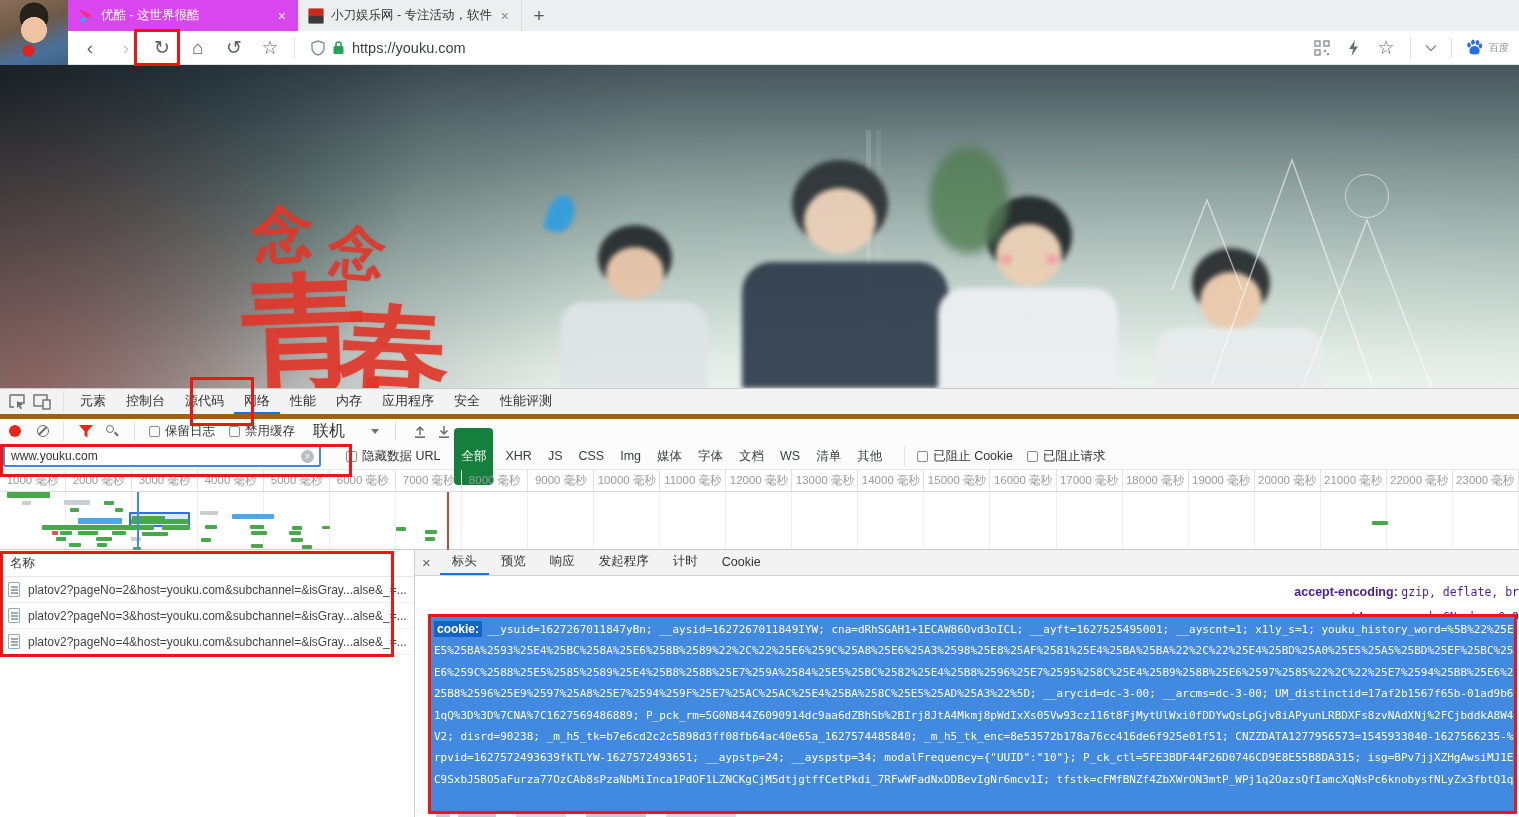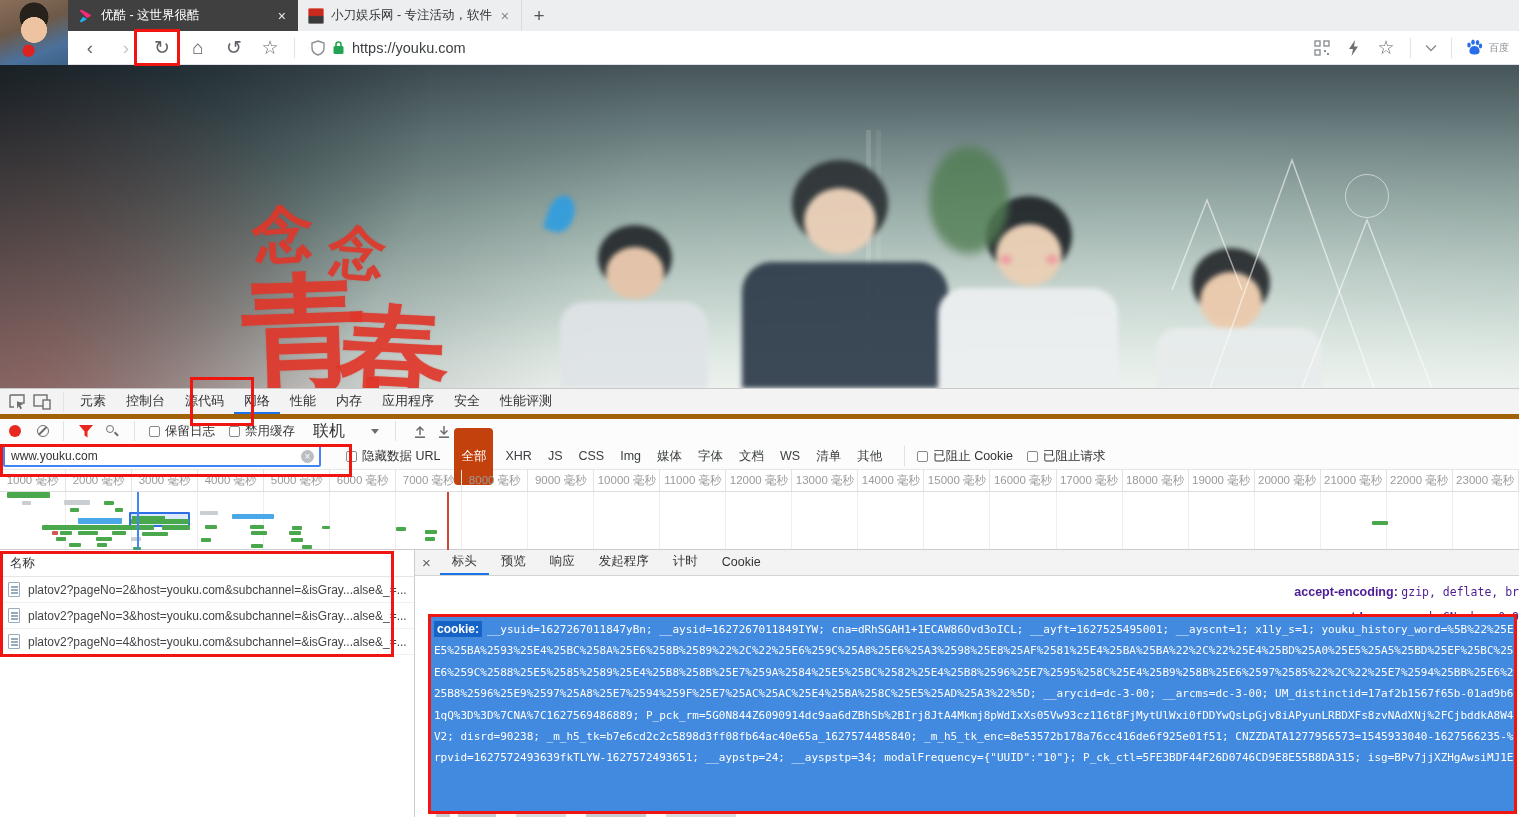--- a/index.html
+++ b/index.html
@@ -10,21 +10,21 @@
 
   
   .avatar { left:0; top:0; width:68px; height:65px; z-index:30;
     background:
       radial-gradient(circle at 42% 78%, #d22 0 9%, transparent 10%),
       radial-gradient(circle at 50% 46%, #eec3a2 0 26%, transparent 27%),
       radial-gradient(circle at 50% 26%, #27211c 0 24%, transparent 25%),
       linear-gradient(160deg, #8a6f5a 0%, #6e5948 40%, #4a719c 75%, #3d6186 100%); }
   .tabstrip { left:68px; top:0; width:1451px; height:31px; background:#eceef0; display:flex; align-items:stretch; }
   .tab { display:flex; align-items:center; gap:7px; padding:0 10px; width:230px; font-size:12.5px; color:#333; position:relative; }
-  .tab.active { background:#404040; color:#fff; }
+  .tab.active { background:#d946ef; color:#fff; }
   .tab .tab-title { flex:1; white-space:nowrap; overflow:hidden; }
   .tab .tab-close { font-size:14px; opacity:.9; padding:0 2px; }
   .tab.t2 { width:224px; border-right:1px solid #d8dadd; }
   .favicon { width:16px; height:16px; flex:0 0 16px; }
   .fav-xd { background:linear-gradient(180deg,#c92a1e 0 46%, #3a3a3a 54% 100%); border-radius:2px;
     box-shadow: inset 0 0 0 1px rgba(255,255,255,.35); }
   .newtab { width:34px; display:flex; align-items:center; justify-content:center; font-size:19px; color:#555; }
   .navbar { left:68px; top:31px; width:1451px; height:34px; background:#fff; border-bottom:1px solid #e0e2e5;
     display:flex; align-items:center; }
   .nav-ic { color:#5f6368; font-size:19px; width:36px; text-align:center; line-height:30px; }
@@ -76,21 +76,21 @@
   .chk { width:11px; height:11px; border:1px solid #8a8a8a; border-radius:2px; background:#fff; margin-right:5px; flex:0 0 11px;}
   .lbl { font-size:12.5px; color:#333; margin-right:14px; white-space:nowrap; }
   .sel-throttle { display:flex; align-items:center; gap:26px; margin:0 10px 0 4px; color:#333; }
   .tri-down { width:0; height:0; border-left:4px solid transparent; border-right:4px solid transparent; border-top:5px solid #6e6e6e; }
   .dt-filterrow { left:0; top:443px; width:1519px; height:27px; background:#fcfcfc; border-bottom:1px solid #e6e6e6; display:flex; align-items:center; }
   .filter-input { position:relative; left:3px; width:318px; height:22px; border:2px solid #4285f4; border-radius:2px; background:#fff;
     display:flex; align-items:center; margin-right:28px; }
   .filter-input .fv { margin-left:6px; font-size:12px; color:#333; flex:1; }
   .fclear { width:13px; height:13px; border-radius:50%; background:#b9bec3; color:#fff; font-size:10px; line-height:13px; text-align:center; margin-right:5px; }
   .chip { margin-right:16px; font-size:12.5px; color:#3c4043; white-space:nowrap; }
-  .chip.on { background:#c2410c; color:#fff; padding:20px 7px; border-radius:4px; margin-right:12px;}
+  .chip.on { background:#15803d; color:#fff; padding:20px 7px; border-radius:4px; margin-right:12px;}
   .dt-ticks { left:0; top:470px; width:1519px; height:22px; border-bottom:1px solid #ddd; display:flex; overflow:hidden;}
   .tickcell { flex:0 0 66.04px; border-right:1px solid #e3e3e3; font-size:11.5px; color:#9a9a9a;
     display:flex; align-items:center; justify-content:center; white-space:nowrap; }
   .dt-overview { left:0; top:492px; width:1519px; height:58px; border-bottom:1px solid #ccc; display:flex; overflow:hidden;}
   .ovcell { flex:0 0 66.04px; border-right:1px solid #efefef; height:58px; }
   .bars { left:0; top:492px; width:1519px; height:58px; pointer-events:none; }
   .bar { position:absolute; border-radius:1px; }
   .bar.g{background:#49a84c;} .bar.c{background:#4aa8e8;} .bar.y{background:#c9ced3;} .bar.r{background:#d9534f;}
   .bar.s{background:rgba(66,133,244,.18); border:2px solid #2f6fe4;}
   .bar.s i{position:absolute; left:1px; top:2px; bottom:2px; width:58%; background:#49a84c; display:block;}
@@ -453,20 +453,21 @@
   </div>
 
   <div class="abs cookieblock">
       <div class="ck-line"><span class="ck-label">cookie:</span>__ysuid=1627267011847yBn; __aysid=1627267011849IYW; cna=dRhSGAH1+1ECAW86Ovd3oICL; __ayft=1627525495001; __ayscnt=1; x1ly_s=1; youku_history_word=%5B%22%25E9</div>
       <div class="ck-line">E5%25BA%2593%25E4%25BC%258A%25E6%258B%2589%22%2C%22%25E6%259C%25A8%25E6%25A3%2598%25E8%25AF%2581%25E4%25BA%25BA%22%2C%22%25E4%25BD%25A0%25E5%25A5%25BD%25EF%25BC%25</div>
       <div class="ck-line">E6%259C%2588%25E5%2585%2589%25E4%25B8%258B%25E7%259A%2584%25E5%25BC%2582%25E4%25B8%2596%25E7%2595%258C%25E4%25B9%258B%25E6%2597%2585%22%2C%22%25E7%2594%25BB%25E6%2</div>
       <div class="ck-line">25B8%2596%25E9%2597%25A8%25E7%2594%259F%25E7%25AC%25AC%25E4%25BA%258C%25E5%25AD%25A3%22%5D; __arycid=dc-3-00; __arcms=dc-3-00; UM_distinctid=17af2b1567f65b-01ad9b6</div>
       <div class="ck-line">1qQ%3D%3D%7CNA%7C1627569486889; P_pck_rm=5G0N844Z6090914dc9aa6dZBhSb%2BIrj8JtA4Mkmj8pWdIxXs05Vw93cz116t8FjMytUlWxi0fDDYwQsLpGjv8iAPyunLRBDXFs8zvNAdXNj%2FCjbddkA8W4</div>
       <div class="ck-line">V2; disrd=90238; _m_h5_tk=b7e6cd2c2c5898d3ff08fb64ac40e65a_1627574485840; _m_h5_tk_enc=8e53572b178a76cc416de6f925e01f51; CNZZDATA1277956573=1545933040-1627566235-%</div>
       <div class="ck-line">rpvid=1627572493639fkTLYW-1627572493651; __aypstp=24; __ayspstp=34; modalFrequency={"UUID":"10"}; P_ck_ctl=5FE3BDF44F26D0746CD9E8E55B8DA315; isg=BPv7jjXZHgAwsiMJ1E</div>
+      <div class="ck-line">C9SxbJ5BO5aFurza77OzCAb8sPzaNbMiInca1PdOF1LZNCKgCjM5dtjgtffCetPkdi_7RFwWFadNxDDBevIgNr6mcv1I; tfstk=cFMfBNZf4ZbXWrON3mtP_WPj1q2OazsQfIamcXqNsPc6knobysfNLyZx3fbtQ1q</div>
     </div>
   <div class="abs clipped"></div>
 
   <div class="abs redbox" style="left:134px;top:29px;width:46px;height:37px"></div>
   <div class="abs redbox" style="left:190px;top:377px;width:64px;height:49px"></div>
   <div class="abs redbox" style="left:0;top:444px;width:352px;height:33px"></div>
   <div class="abs redbox" style="left:0;top:551px;width:394px;height:106px"></div>
   <div class="abs redbox" style="left:428px;top:614px;width:1089px;height:200px"></div>
 
 </div>

